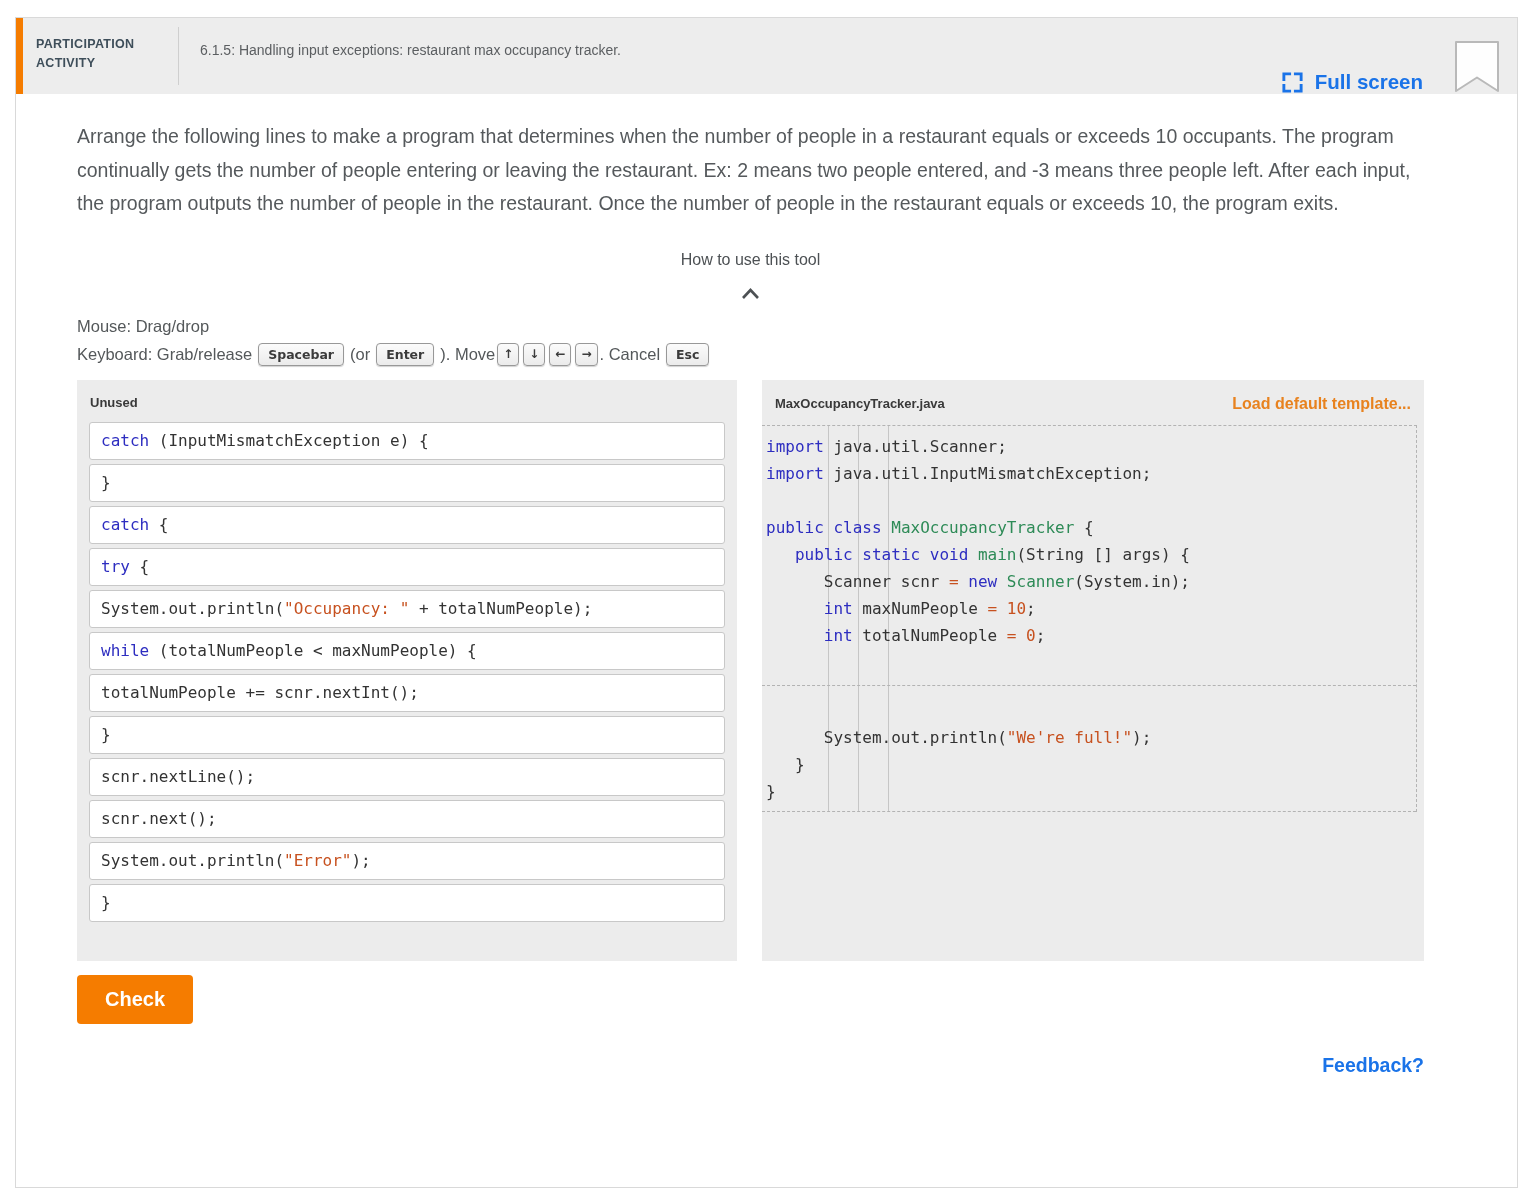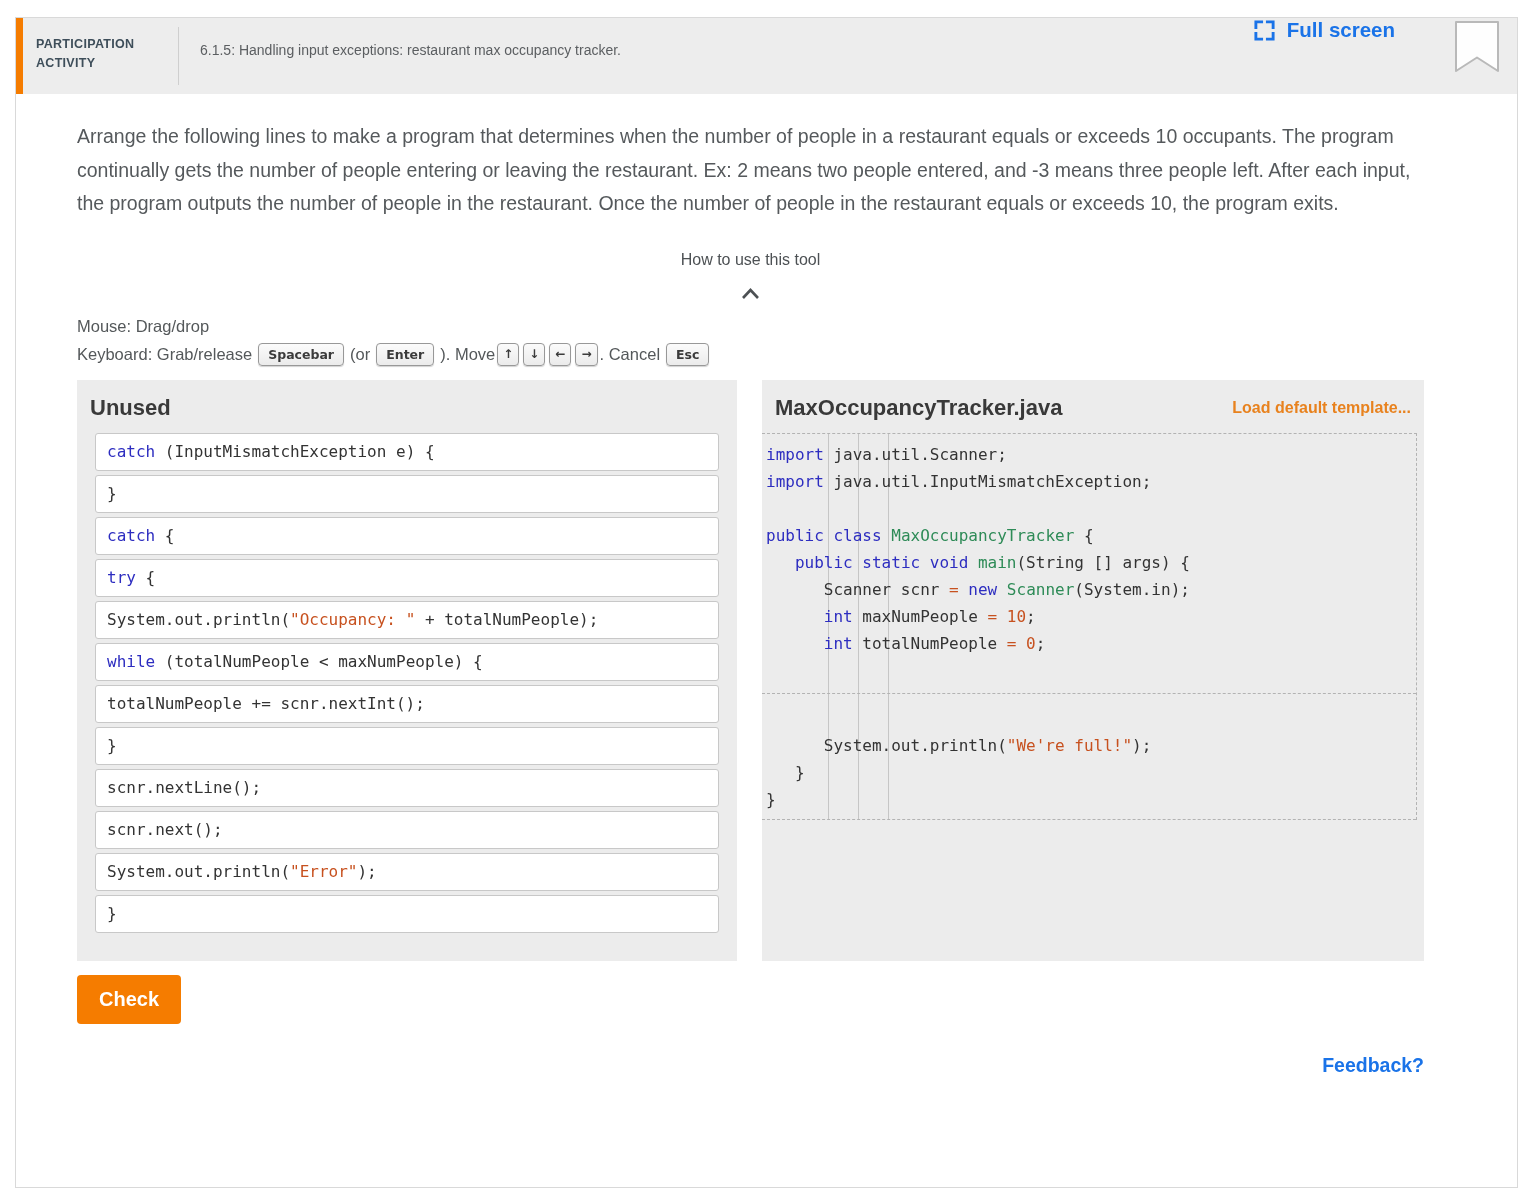--- a/index.html
+++ b/index.html
@@ -21,21 +21,21 @@
   .pa-label {
     width:155px; padding:17px 8px 0 13px;
     font-size:12.5px; font-weight:bold; letter-spacing:.3px;
     color:#3e4e5a; line-height:1.55;
   }
   .header-divider { width:1px; background:#cfcfcf; margin:9px 0; }
   .header-title {
     flex:1; padding:24px 0 8px 21px; font-size:14px; color:#5b5e61;
     white-space:nowrap; overflow:hidden;
   }
-  .header-right { display:flex; align-items:flex-start; padding-right:16px;gap:28px; }
+  .header-right { display:flex; align-items:flex-end; padding-right:16px; }
   .fullscreen-btn {
     display:flex; align-items:center; gap:11px; cursor:pointer;
     color:var(--blue,#1a73e8);
   }
   .fullscreen-label { font-size:20.5px; font-weight:bold; }
   .bookmark-btn { margin-left:30px; cursor:pointer; display:flex; margin-top:2px; }
 
   
   .activity-body { padding:26px 93px 0 61px; }
   p.desc {
@@ -61,24 +61,24 @@
 
   
   .panels { display:flex; gap:25px; margin-top:12px; }
   .panel { background:#ececec; height:581px; overflow:hidden; }
   .left-panel { width:661px; }
   .right-panel { width:663px; }
   .panel-header {
     display:flex; justify-content:space-between; align-items:center;
     padding:15px 13px 12px 13px;
   }
-  .panel-title { font-size:22px; font-weight:bold; color:#393939; }
+  .panel-title { font-size:13px; font-weight:bold; color:#393939; }
   .load-template { font-size:16px; font-weight:bold; color:var(--accent-link,#e8821e); cursor:pointer; text-decoration:none; }
 
-  .unused-lines { padding:0 18px; }
+  .unused-lines { padding:0 12px; }
   .code-line-box {
     background:#fff; border:1px solid #c8c8c8; border-radius:3px;
     margin-bottom:4px; padding:6px 11px;
     font-family:"DejaVu Sans Mono", monospace;
     font-size:16px; line-height:24px; color:#333;
     white-space:pre; cursor:grab;
   }
 
   .dropzones {
     position:relative; margin-right:7px;
@@ -94,21 +94,21 @@
   .indent-guide { position:absolute; top:0; bottom:0; width:1px; background:#c6c6c6; z-index:0; }
 
   .tok-kw   { color:var(--kw,#2d2dc0); }
   .tok-type { color:var(--type,#2e8b57); }
   .tok-str  { color:var(--str,#c7511f); }
   .tok-num, .tok-op { color:var(--num,#c7511f); }
   .tok-plain { color:#333; }
 
   
   .check-btn {
-    margin-top:14px; width:104px; height:49px;
+    margin-top:14px; width:116px; height:49px;
     background:var(--accent,#f57c00); border:none; border-radius:4px;
     color:#fff; font-size:20px; font-weight:bold;
     font-family:"Liberation Sans", sans-serif; cursor:pointer;
   }
   .feedback-row { text-align:right; margin-top:30px; padding-bottom:10px; }
   .feedback-link {
     font-size:19.5px; font-weight:bold; color:var(--blue,#1a73e8);
     cursor:pointer; text-decoration:none;
   }
 </style>

